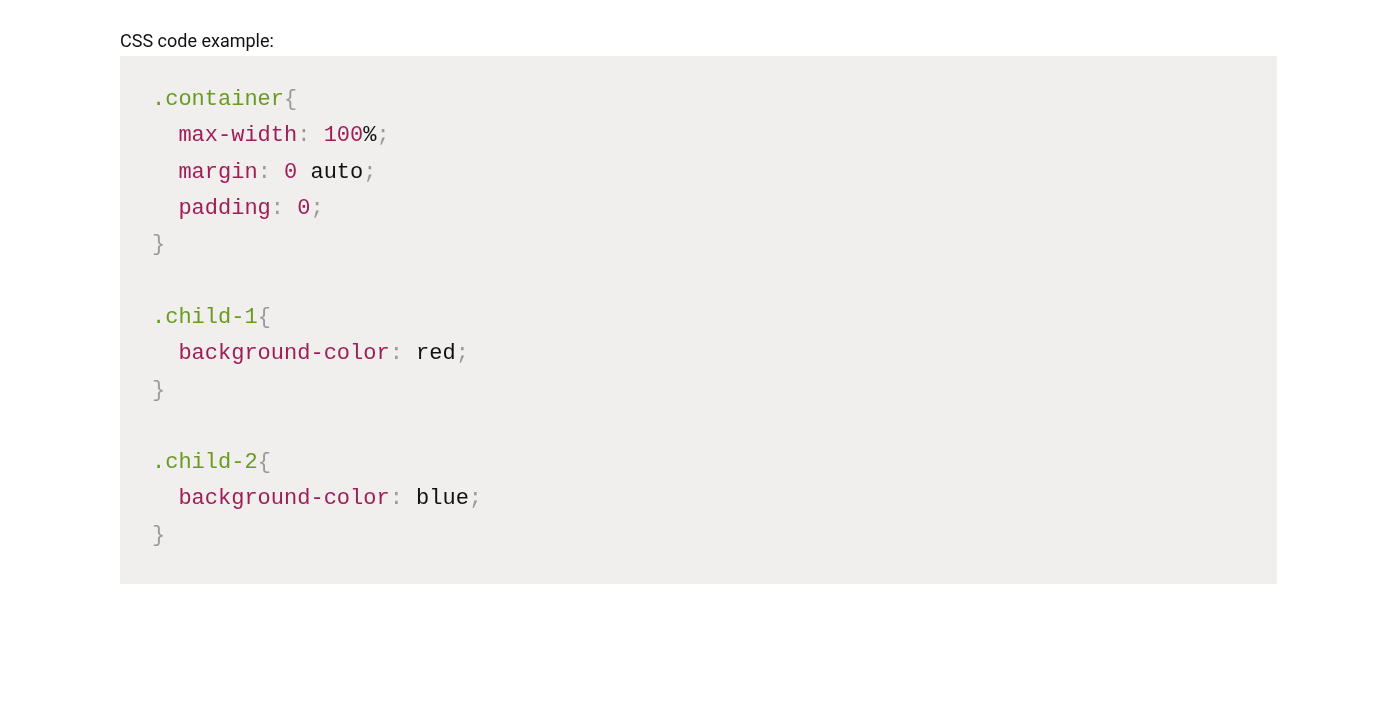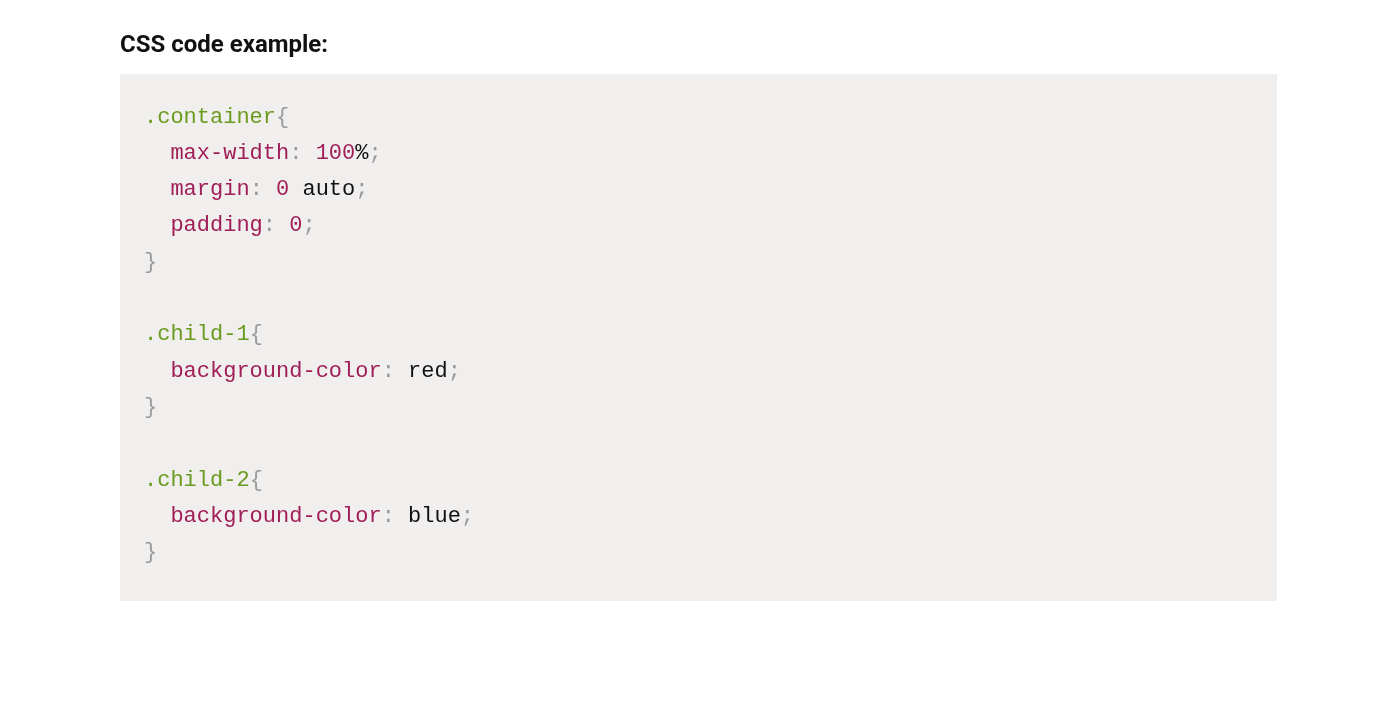--- a/index.html
+++ b/index.html
@@ -9,29 +9,28 @@
     }
     body {
       font-family: -apple-system, BlinkMacSystemFont, "Segoe UI", Roboto, Helvetica, Arial, sans-serif;
       background: #ffffff;
       padding: 0;
     }
     .page {
       padding: 28px 120px 40px 120px;
     }
     .intro {
-      font-size: 24px;
+      font-size: 18px;
       color: #111;
-      margin-bottom: 12px;
+      margin-bottom: 3px;
       line-height: 1.4;
-      font-weight: bold;
     }
     .codeblock {
       background: #f1eeee;
-      padding: 26px 28px 30px 24px;
+      padding: 26px 28px 30px 32px;
       font-family: "SFMono-Regular", Consolas, "Liberation Mono", Menlo, Courier, monospace;
       font-size: 22px;
       line-height: 1.65;
       color: #111;
       white-space: pre;
       overflow-x: auto;
     }
     .codeblock .selector {
       color: #6a9b1f;
     }

